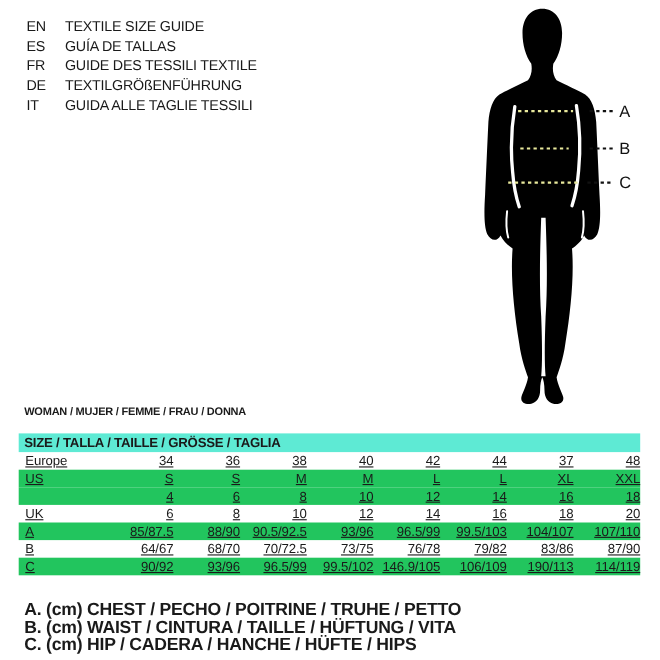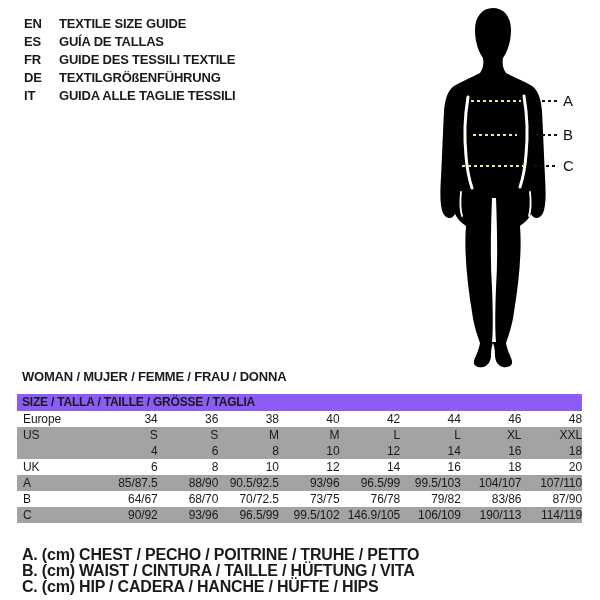--- a/index.html
+++ b/index.html
@@ -5,35 +5,35 @@
   html,body { margin:0; padding:0; }
   body {
     width:600px; height:600px; background:#ffffff;
     font-family:"Liberation Sans", sans-serif; color:#1a1a1a;
     -webkit-font-smoothing:antialiased;
   }
   .page { position:relative; width:600px; height:600px; overflow:hidden; background:#fff; }
 
   
   .lang-list { position:absolute; left:24px; top:15px; }
-  .lang-row { display:flex; height:18px; line-height:18px; font-size:13px; font-weight:bold; letter-spacing:-0.2px; }
+  .lang-row { display:flex; height:18px; line-height:18px; font-size:13px; font-weight:normal; letter-spacing:-0.2px; }
   .lang-code { width:35px; flex:0 0 35px; }
   .lang-label { white-space:nowrap; }
 
   
   .figure-wrap { position:absolute; left:400px; top:0; width:200px; height:390px; }
 
   
-  .woman-title { position:absolute; left:22px; top:369px; font-size:13px; font-weight:bold; letter-spacing:-0.2px; white-space:nowrap; }
+  .woman-title { position:absolute; left:22px; top:369px; font-size:10px; font-weight:bold; letter-spacing:-0.2px; white-space:nowrap; }
 
   
   .size-table { position:absolute; left:17px; top:394px; width:565px; font-size:12px; letter-spacing:-0.1px; }
-  .table-header { height:17px; line-height:17px; background:#8b5cf6; font-weight:bold; padding-left:5px; letter-spacing:-0.2px; }
-  .trow { display:flex; height:16px; line-height:16px; }
-  .trow.shaded { background:#a3a3a3; }
+  .table-header { height:17px; line-height:17px; background:#5eead4; font-weight:bold; padding-left:5px; letter-spacing:-0.2px; }
+  .trow { display:flex; height:16px; line-height:16px;text-decoration:underline; }
+  .trow.shaded { background:#22c55e; }
   .trow .rlabel { flex:0 0 74px; padding-left:6px; }
   .trow .cell { flex:1 1 0; text-align:right; }
 
   
   .legend { position:absolute; left:22px; top:547px; }
   .legend-line { height:16px; line-height:16px; font-size:16px; font-weight:bold; letter-spacing:-0.2px; white-space:nowrap; }
 </style>
 </head>
 <body>
 
@@ -109,21 +109,21 @@
     <div class="table-header">SIZE / TALLA / TAILLE / GRÖSSE / TAGLIA</div>
 
     <div class="trow">
       <span class="rlabel">Europe</span>
       <span class="cell">34</span>
       <span class="cell">36</span>
       <span class="cell">38</span>
       <span class="cell">40</span>
       <span class="cell">42</span>
       <span class="cell">44</span>
-      <span class="cell">46</span>
+      <span class="cell">37</span>
       <span class="cell">48</span>
     </div>
 
     <div class="trow shaded">
       <span class="rlabel">US</span>
       <span class="cell">S</span>
       <span class="cell">S</span>
       <span class="cell">M</span>
       <span class="cell">M</span>
       <span class="cell">L</span>

